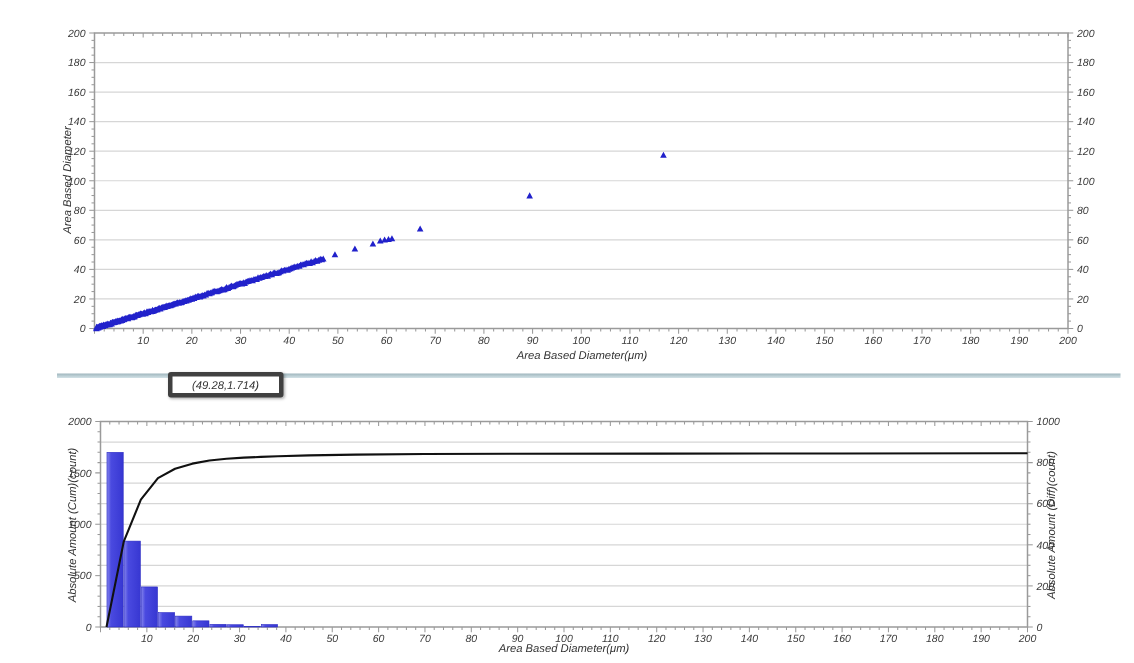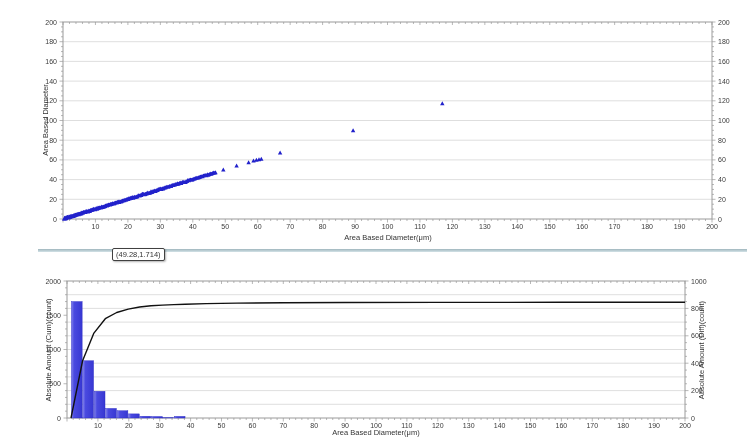--- a/index.html
+++ b/index.html
@@ -1,25 +1,25 @@
 <!DOCTYPE html>
 <html><head>
 <meta charset="utf-8">
 <style>
   html,body{margin:0;padding:0;background:#ffffff;}
   #screen{position:relative;width:756px;height:442px;background:#ffffff;overflow:hidden;
-          font-family:"Liberation Sans",sans-serif;}
+          font-family:"Liberation Sans",sans-serif;font-style:italic;}
   svg{position:absolute;left:0;top:0;}
   .axis-title{position:absolute;font-size:7.5px;color:#333;white-space:nowrap;
               transform:translate(-50%,-50%);}
   .axis-title.vert{transform:translate(-50%,-50%) rotate(-90deg);}
   #divider{position:absolute;left:38px;top:249px;width:709px;height:3px;
            background:linear-gradient(to bottom,#9fb6bd,#d3e2e7);}
   #tooltip{position:absolute;left:112px;top:248px;background:#ffffff;
-           border:1px solid #404040;border-radius:2px;padding:1px 3px;
+           border:3px solid #404040;border-radius:2px;padding:1px 13px;
            font-size:7.5px;color:#333;box-shadow:1px 1px 2px rgba(0,0,0,.3);
            white-space:nowrap;}
 </style>
 </head>
 <body>
 
 <div id="screen">
 
   <svg id="scatter-svg" width="756" height="250" viewBox="0 0 756 250">
       <line x1="63" y1="199.3" x2="712" y2="199.3" stroke="#d6d6d6" stroke-width="0.8"></line>

